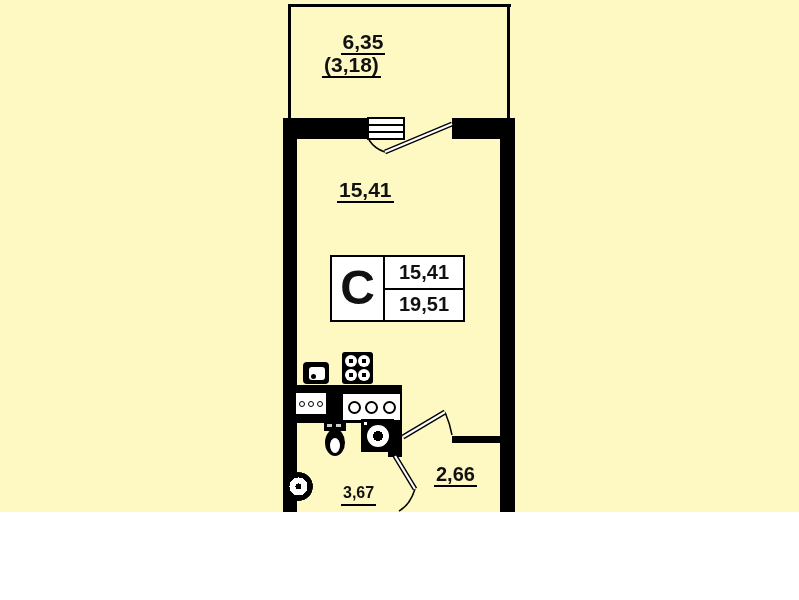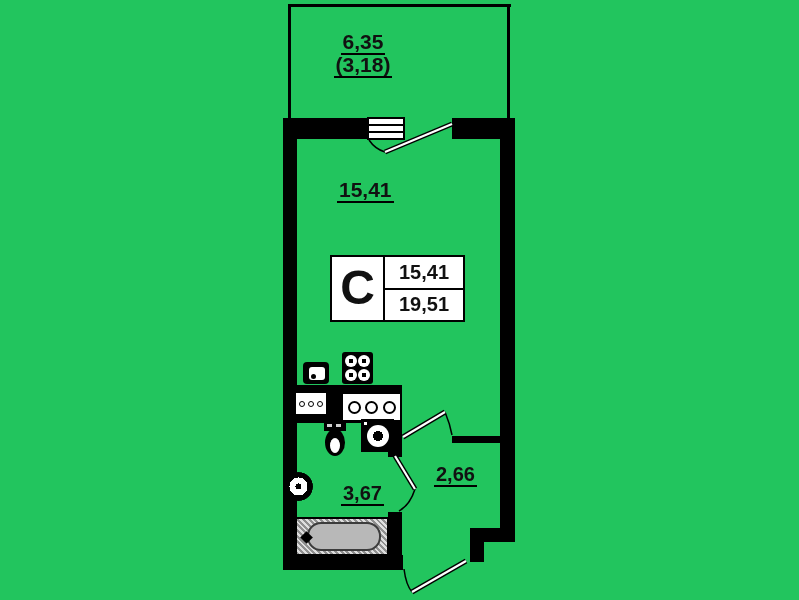--- a/index.html
+++ b/index.html
@@ -1,17 +1,17 @@
 <!DOCTYPE html>
 <html><head>
 <meta charset="utf-8">
 <style>
   html,body{margin:0;padding:0;background:#fff;}
   #stage{
-    position:relative;width:799px;height:600px;background:#22c55e;overflow:hidden;
+    position:relative;width:799px;height:512px;background:#fef9c3;overflow:hidden;
     font-family:"Liberation Sans",sans-serif;color:#111;
   }
   .wall{position:absolute;background:#000;}
   .thinwall{position:absolute;background:#000;}
   .lbl{
     position:absolute;font-weight:700;font-size:21px;line-height:22px;
     letter-spacing:0px;white-space:nowrap;
   }
   .lbl .u{display:inline-block;border-bottom:2px solid #000;padding:0 2px 0px 2px;}
   
@@ -146,27 +146,27 @@
   </div>
   <div class="fixture" id="bath-sink"></div>
   <div class="fixture" id="bathtub">
     <div class="inner"></div>
     <div class="drain"></div>
   </div>
 
   <div class="lbl" style="left:322px;top:31px;width:82px;text-align:center;">
     <span class="u">6,35</span>
   </div>
-  <div class="lbl" style="left:322px;top:54px;width:82px;text-align:center;">
+  <div class="lbl" style="left:322px;top:54px;width:82px;text-align:left;">
     <span class="u">(3,18)</span>
   </div>
   <div class="lbl" style="left:337px;top:179px;">
     <span class="u">15,41</span>
   </div>
-  <div class="lbl" style="left:341px;top:482px;font-size:20px;">
+  <div class="lbl" style="left:341px;top:482px;font-size:16px;">
     <span class="u">3,67</span>
   </div>
   <div class="lbl" style="left:434px;top:463px;font-size:20px;">
     <span class="u">2,66</span>
   </div>
 
   <div id="infobox">
     <div class="type">С</div>
     <div class="vals">
       <div class="row">15,41</div>

